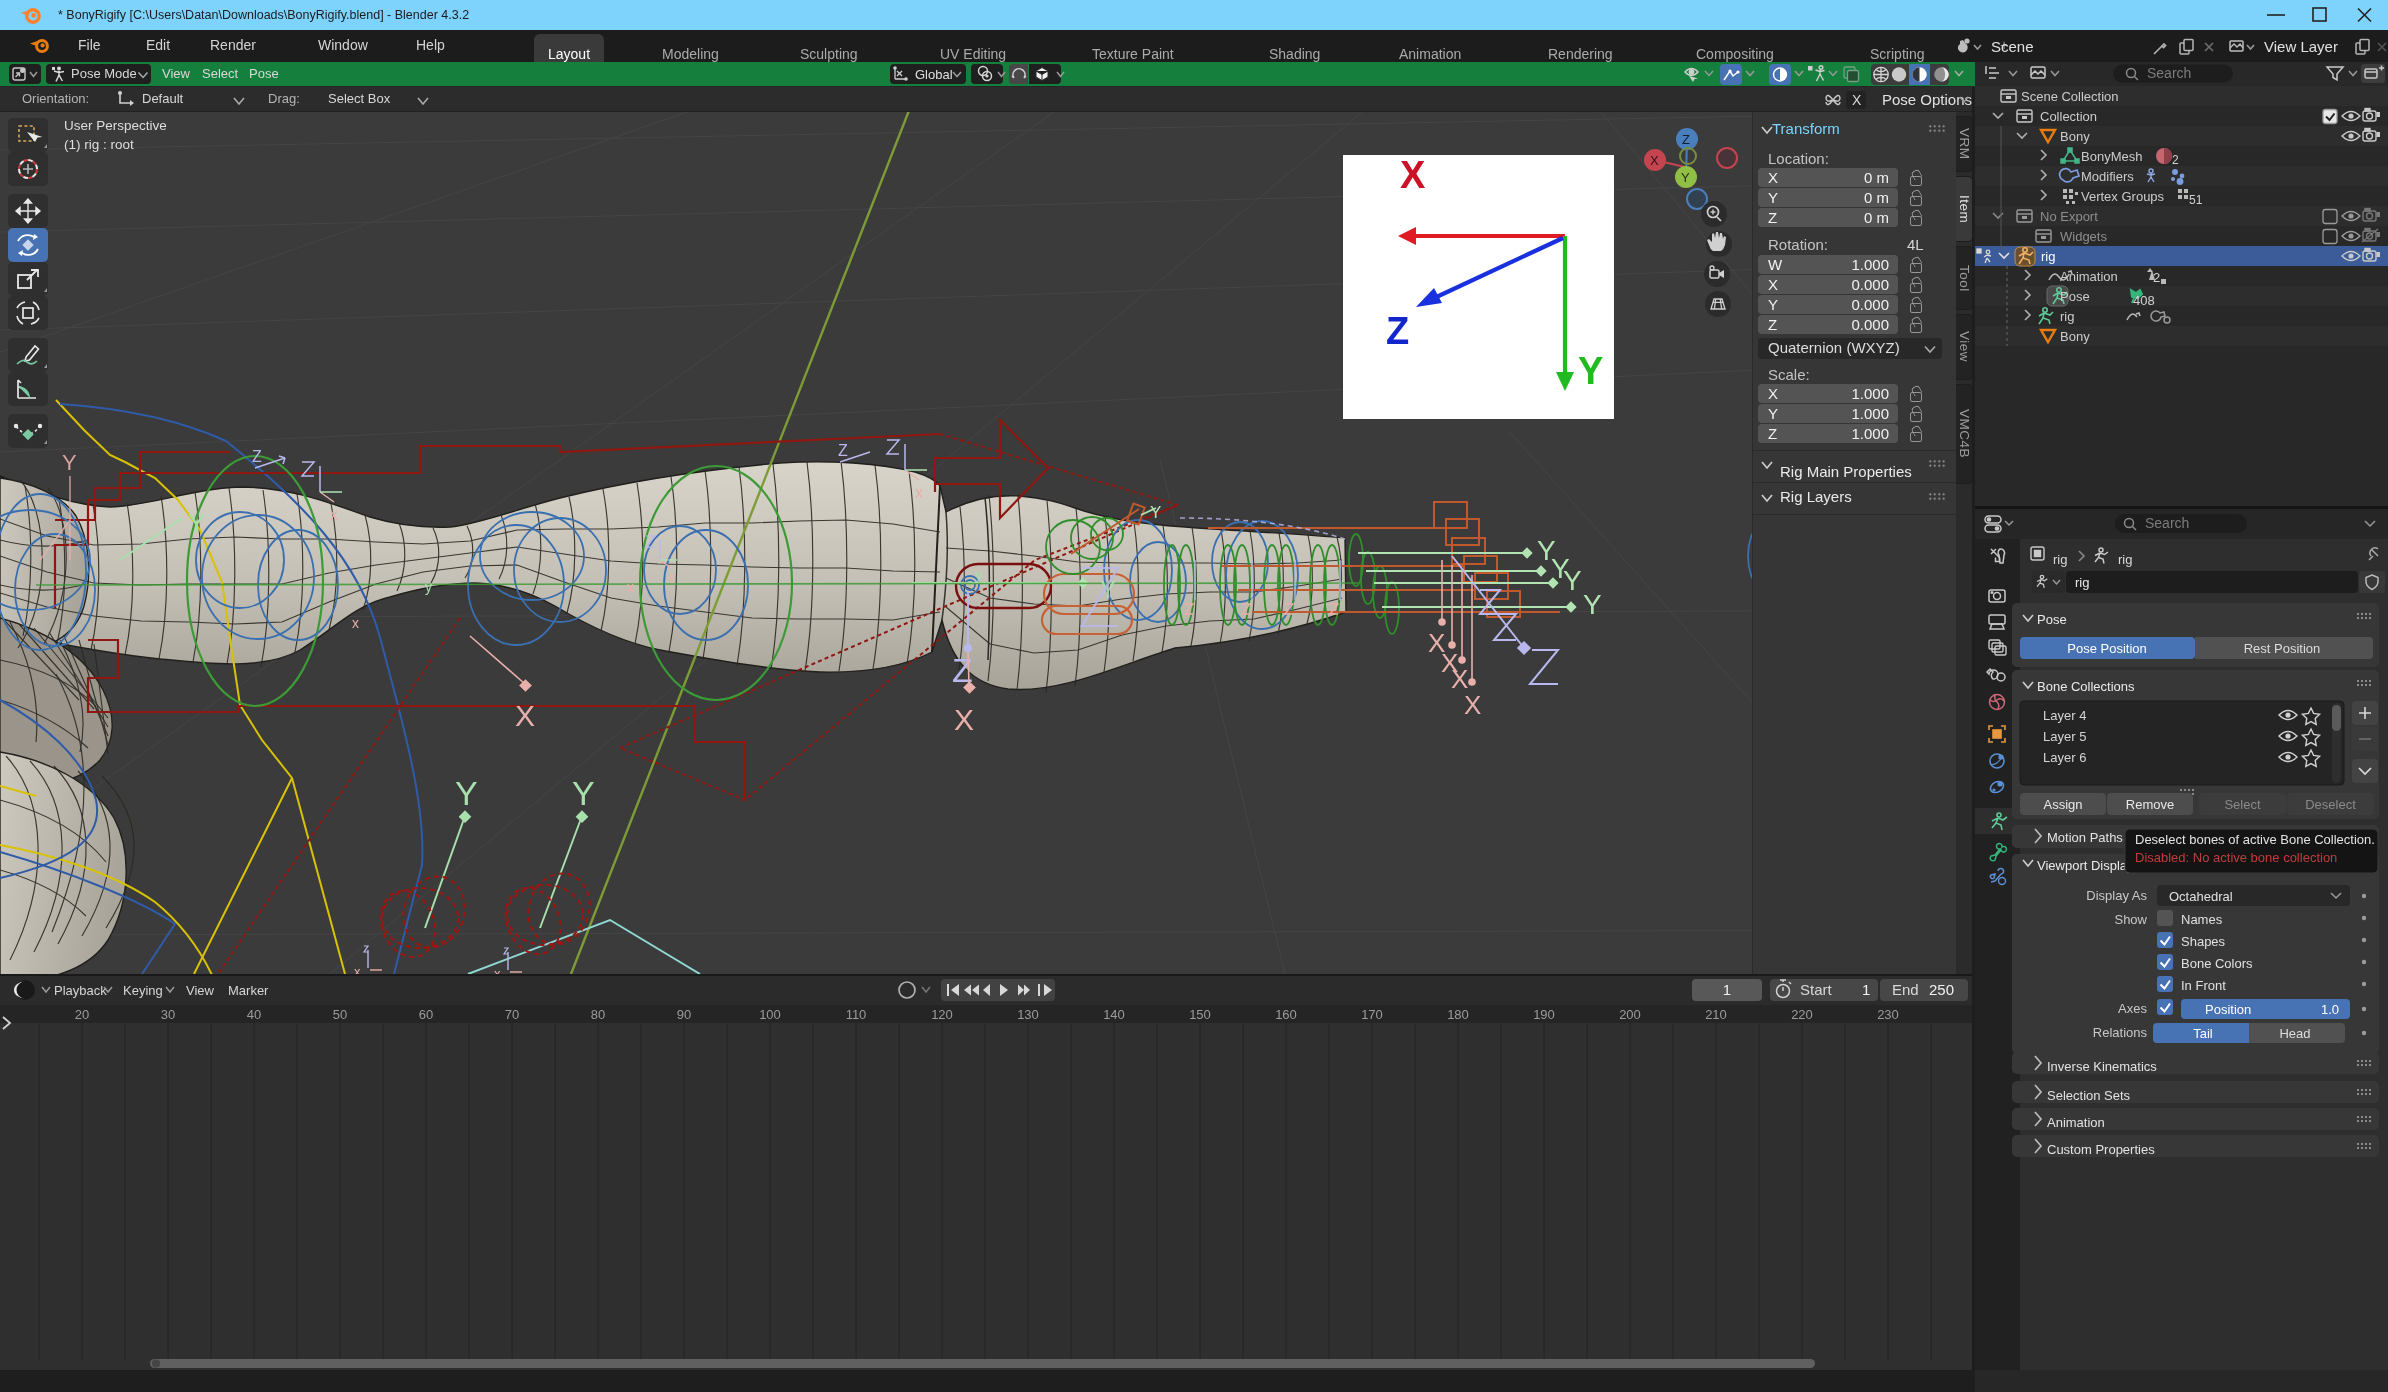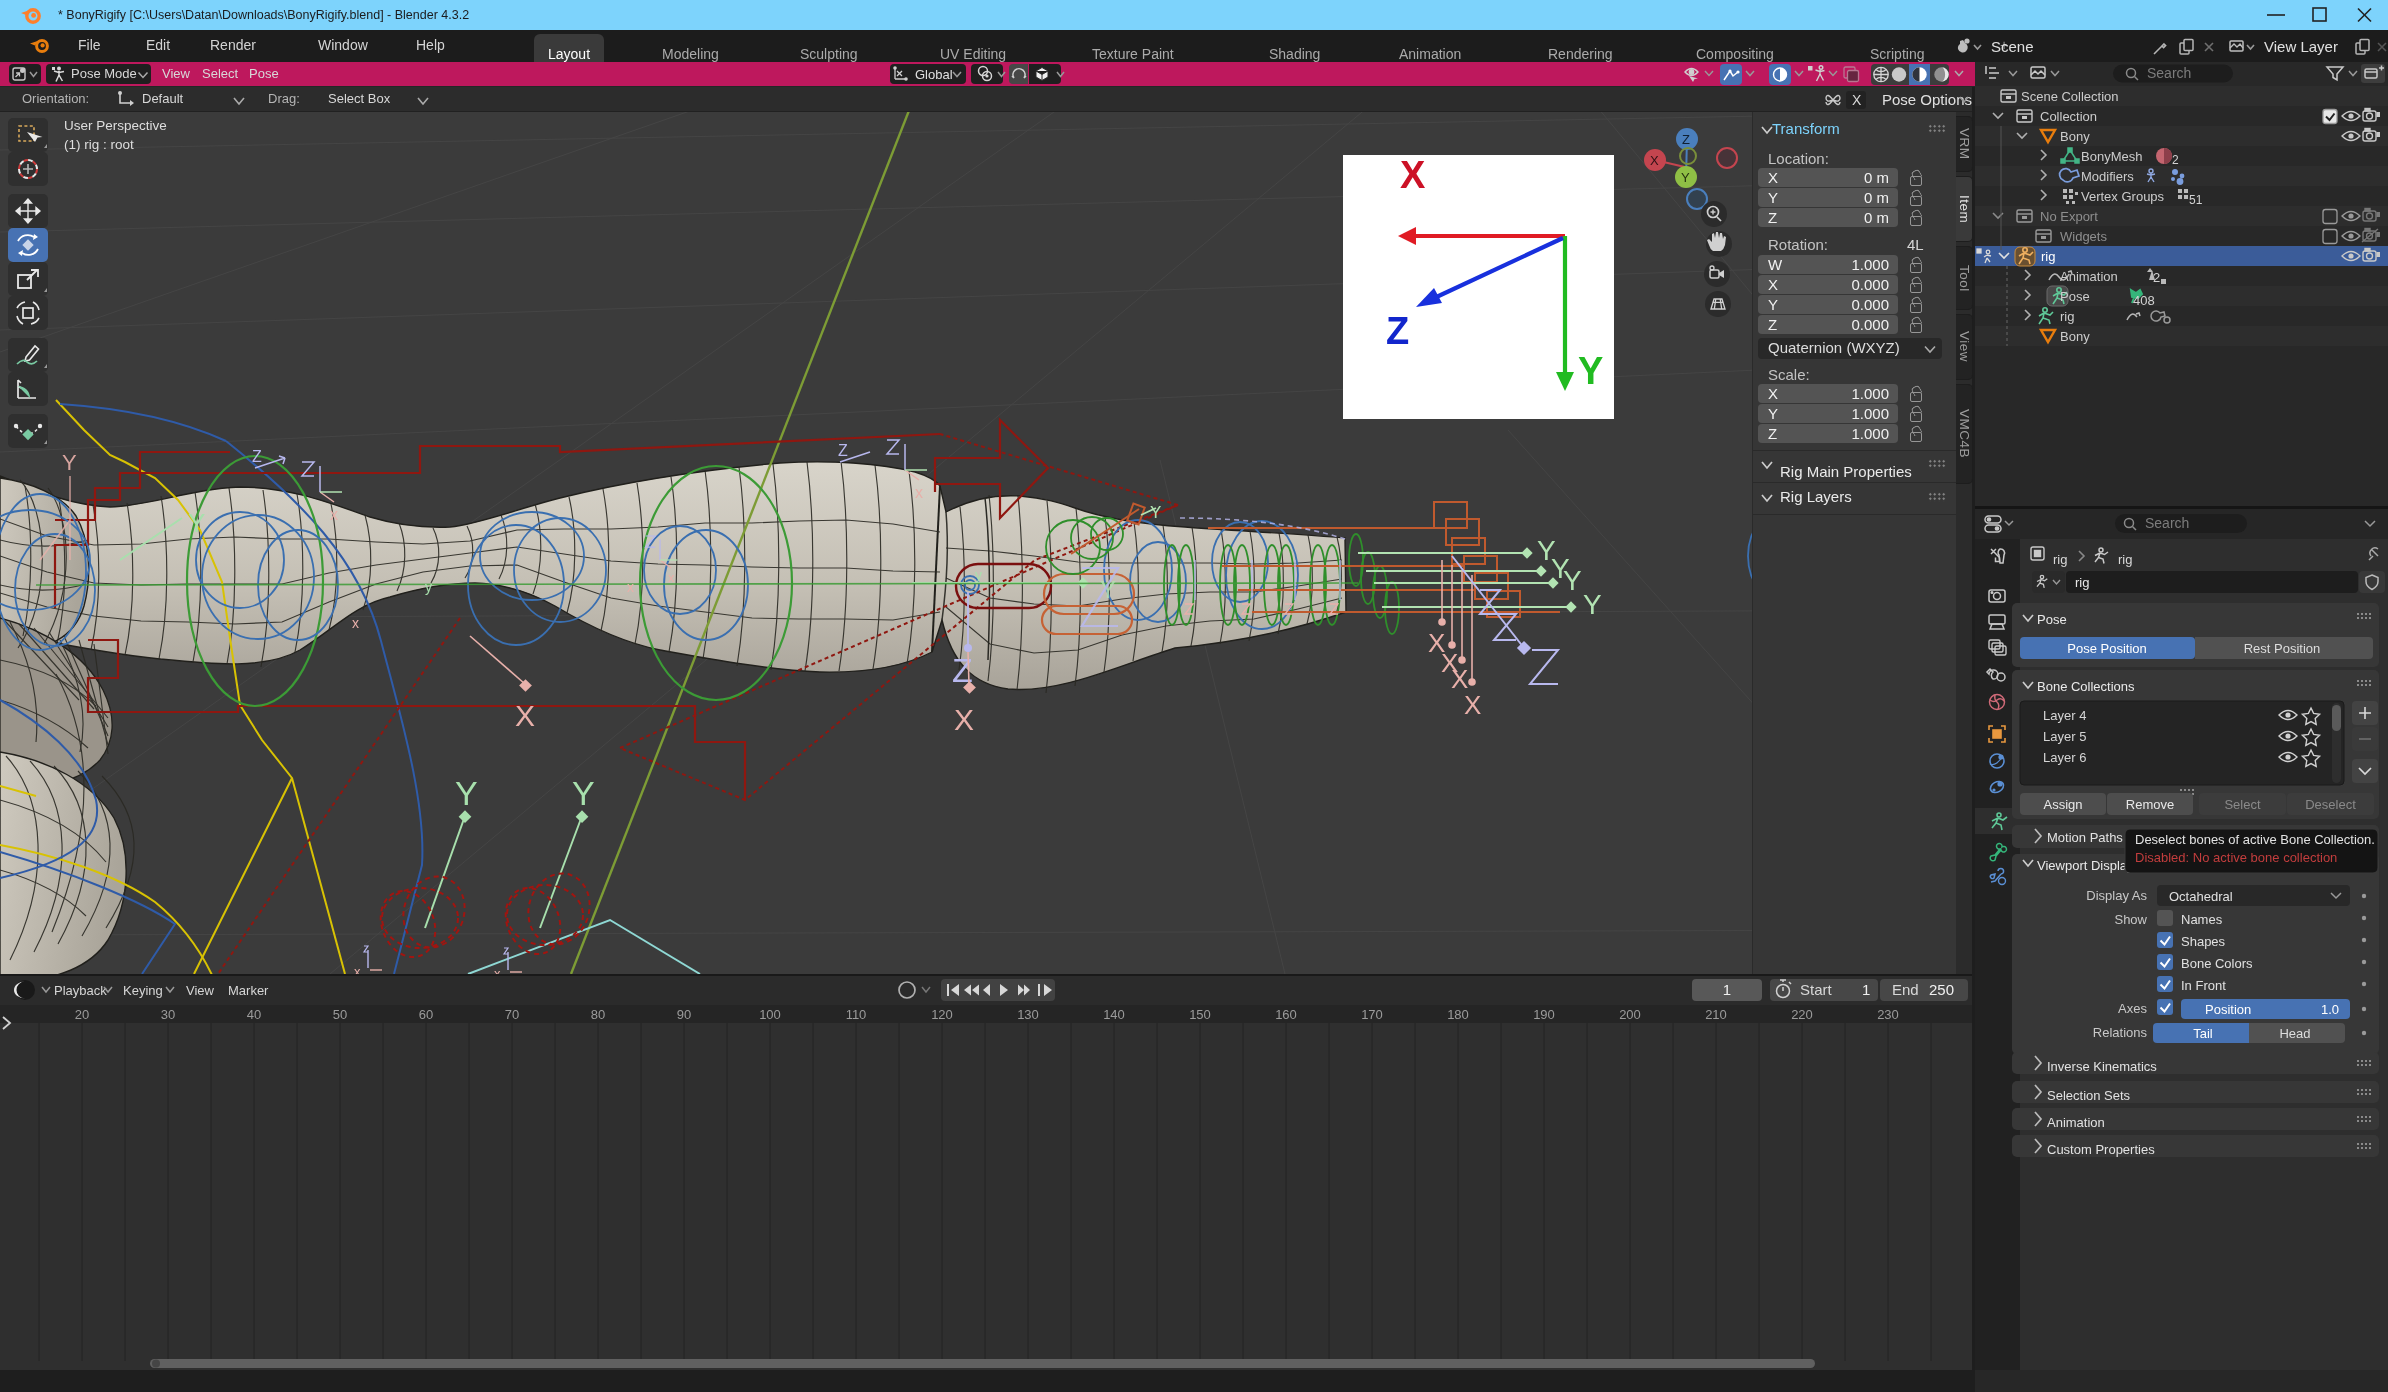--- a/index.html
+++ b/index.html
@@ -10,21 +10,21 @@
   
   #titlebar { left:0; top:0; width:2388px; height:30px; background:#7dd3fc; color:#1b1b1d;
     font-size:12.5px; }
   #titlebar .tbtxt { position:absolute; left:58px; top:8px; }
   
   #menubar { left:0; top:30px; width:2388px; height:32px; background:#1c1c1c; color:#d4d4d4; font-size:14px; }
   .mitem { position:absolute; top:7px; }
   .wtab { position:absolute; top:4px; height:28px; line-height:25px; padding:8px 14px; color:#ababab; font-size:14px; border-radius:6px 6px 0 0; }
   .wtab.on { background:#3a3a3a; color:#ffffff; }
   
-  #vhead { left:0; top:62px; width:2268px; height:25px; background:#be185d; border-bottom:1px solid #262626;}
+  #vhead { left:0; top:62px; width:2268px; height:25px; background:#15803d; border-bottom:1px solid #262626;}
   #tshead { left:0; top:87px; width:1972px; height:25px; background:#2c2c2c; border-bottom:1px solid #212121;}
   .htxt { position:absolute; top:4px; color:#d8d8d8; font-size:13px; }
   .lbl { color:#b5b5b5; }
   
   #rightcol { left:1975px; top:62px; width:413px; height:1330px; background:#272727; }
   
   #statusbar { left:0; top:1370px; width:2388px; height:22px; background:#1d1d1d; color:#8f8f8f; font-size:14px; }
   
   .vtab { left:204px; width:17px; background:#232323; color:#9d9d9d; font-size:13.5px;
     border-radius:0 5px 5px 0; writing-mode:vertical-rl; text-align:center; letter-spacing:0.5px; border:1px solid #1d1d1d; border-left:none;}

